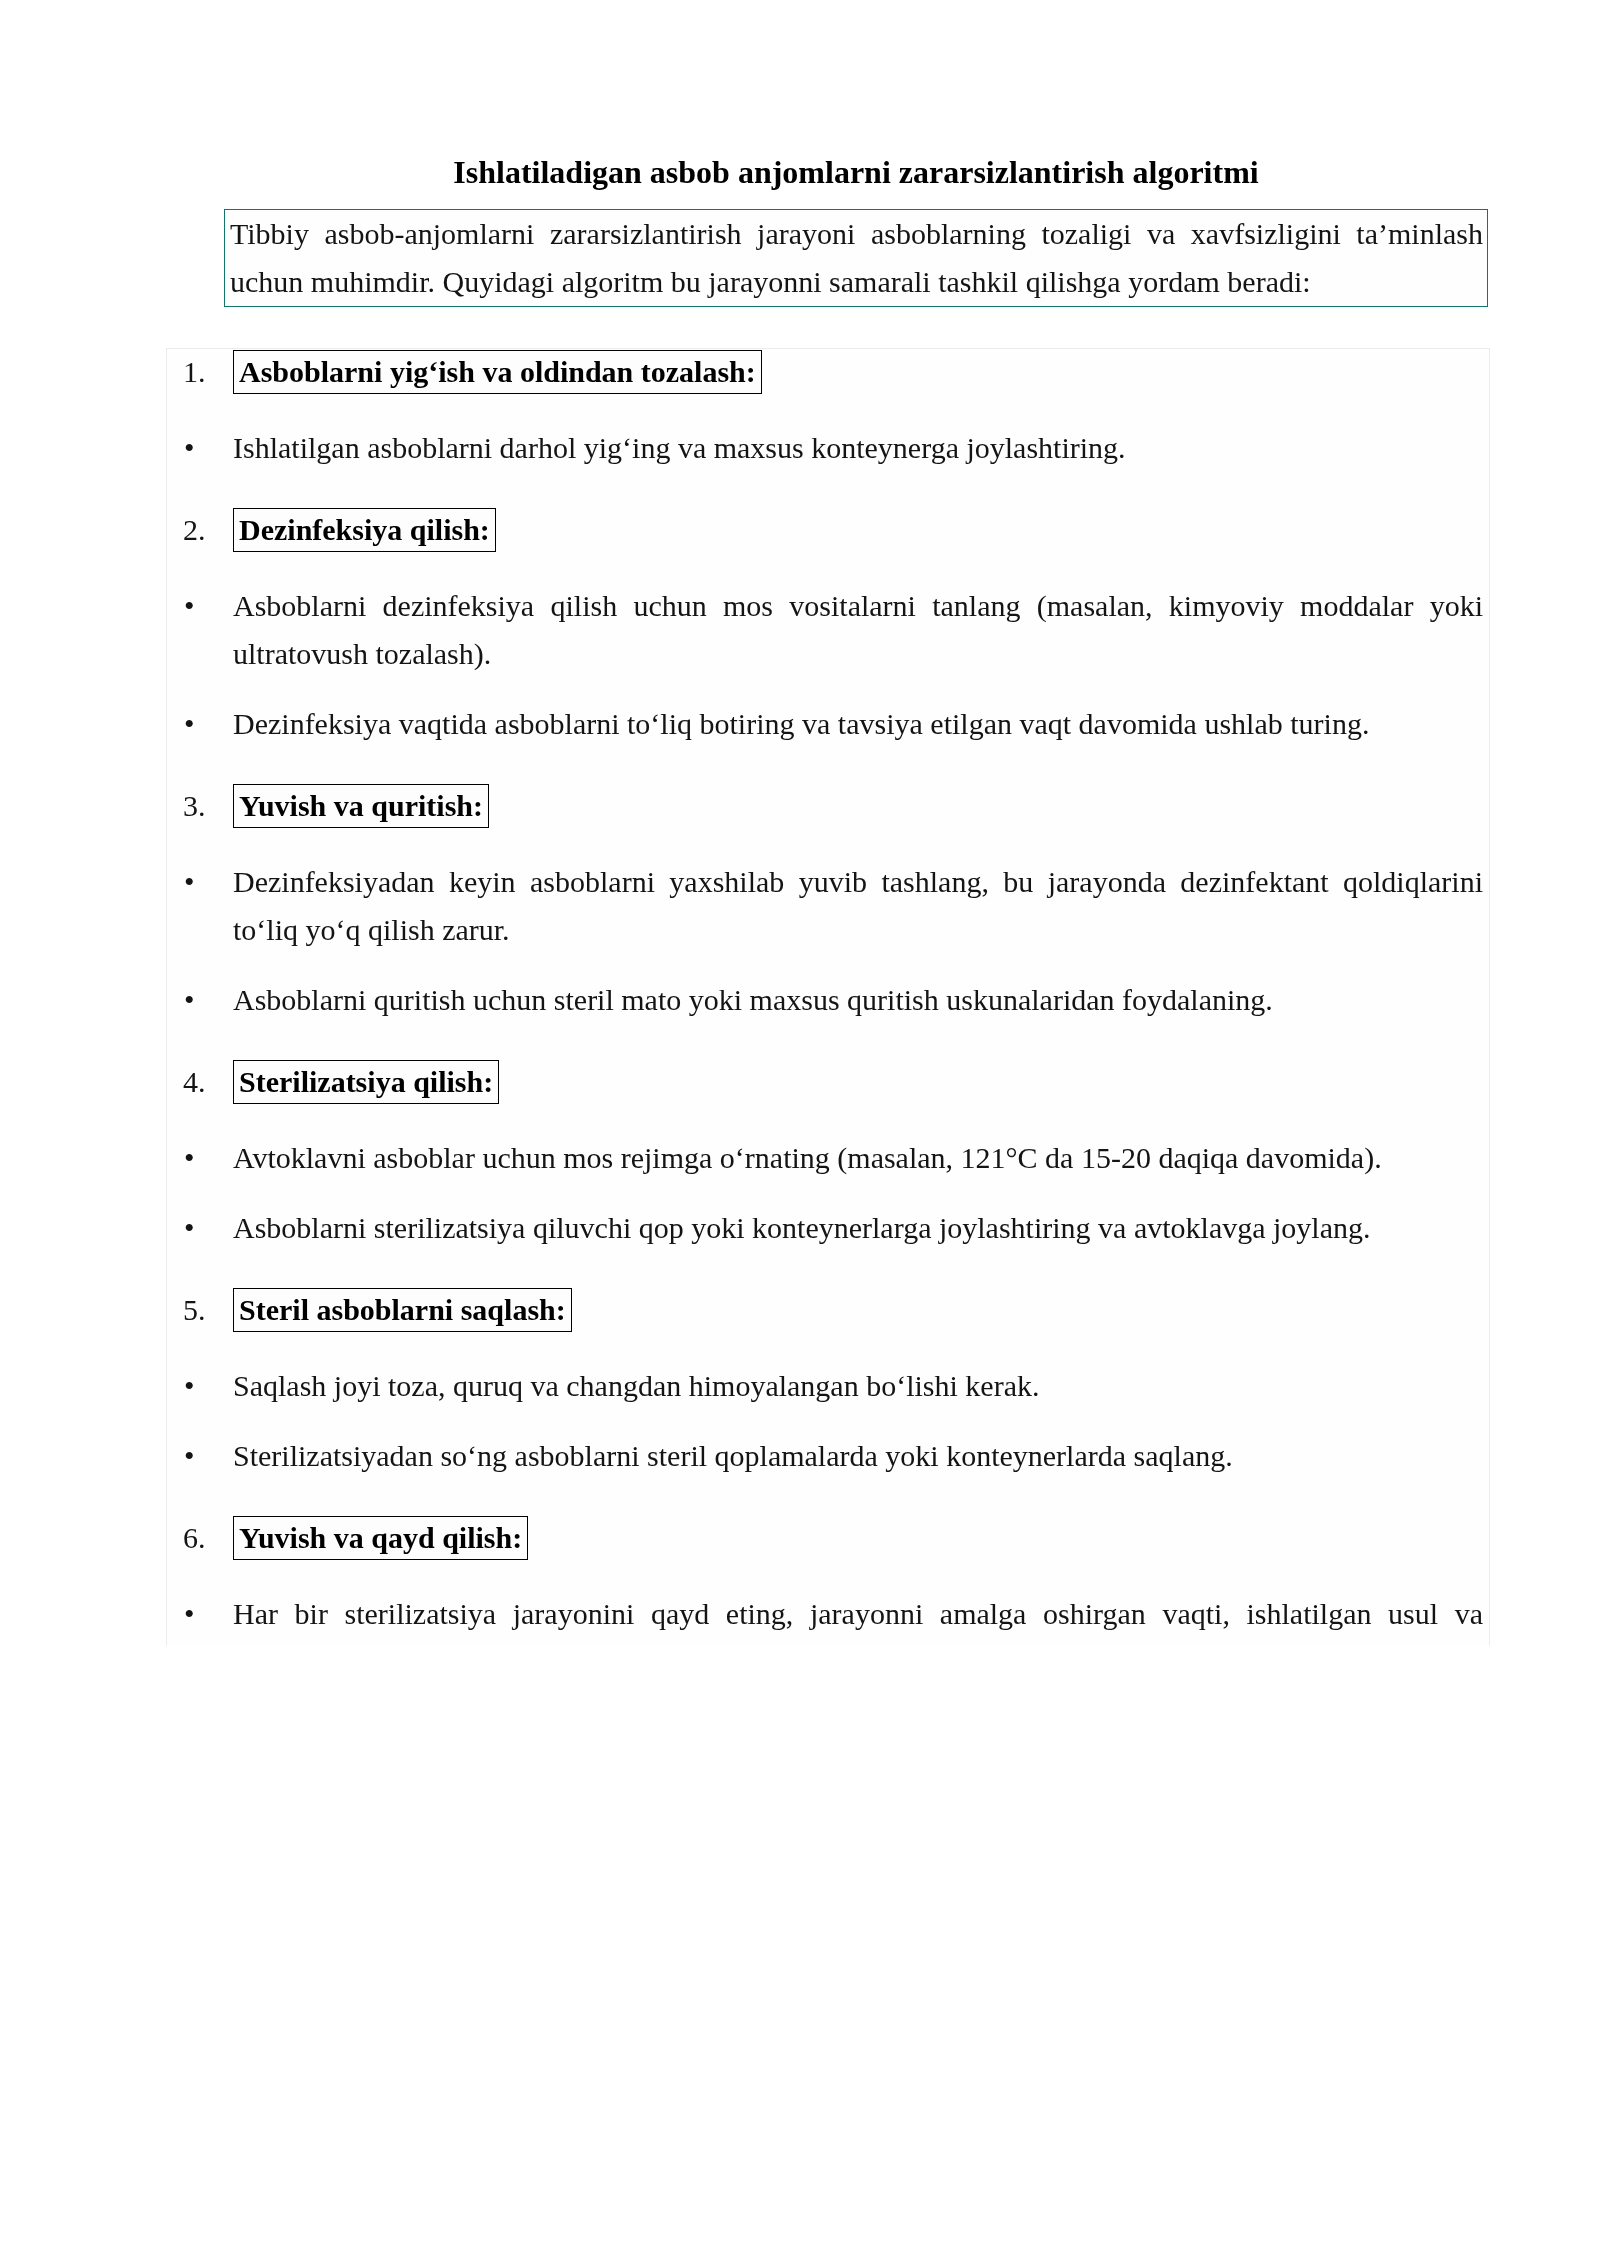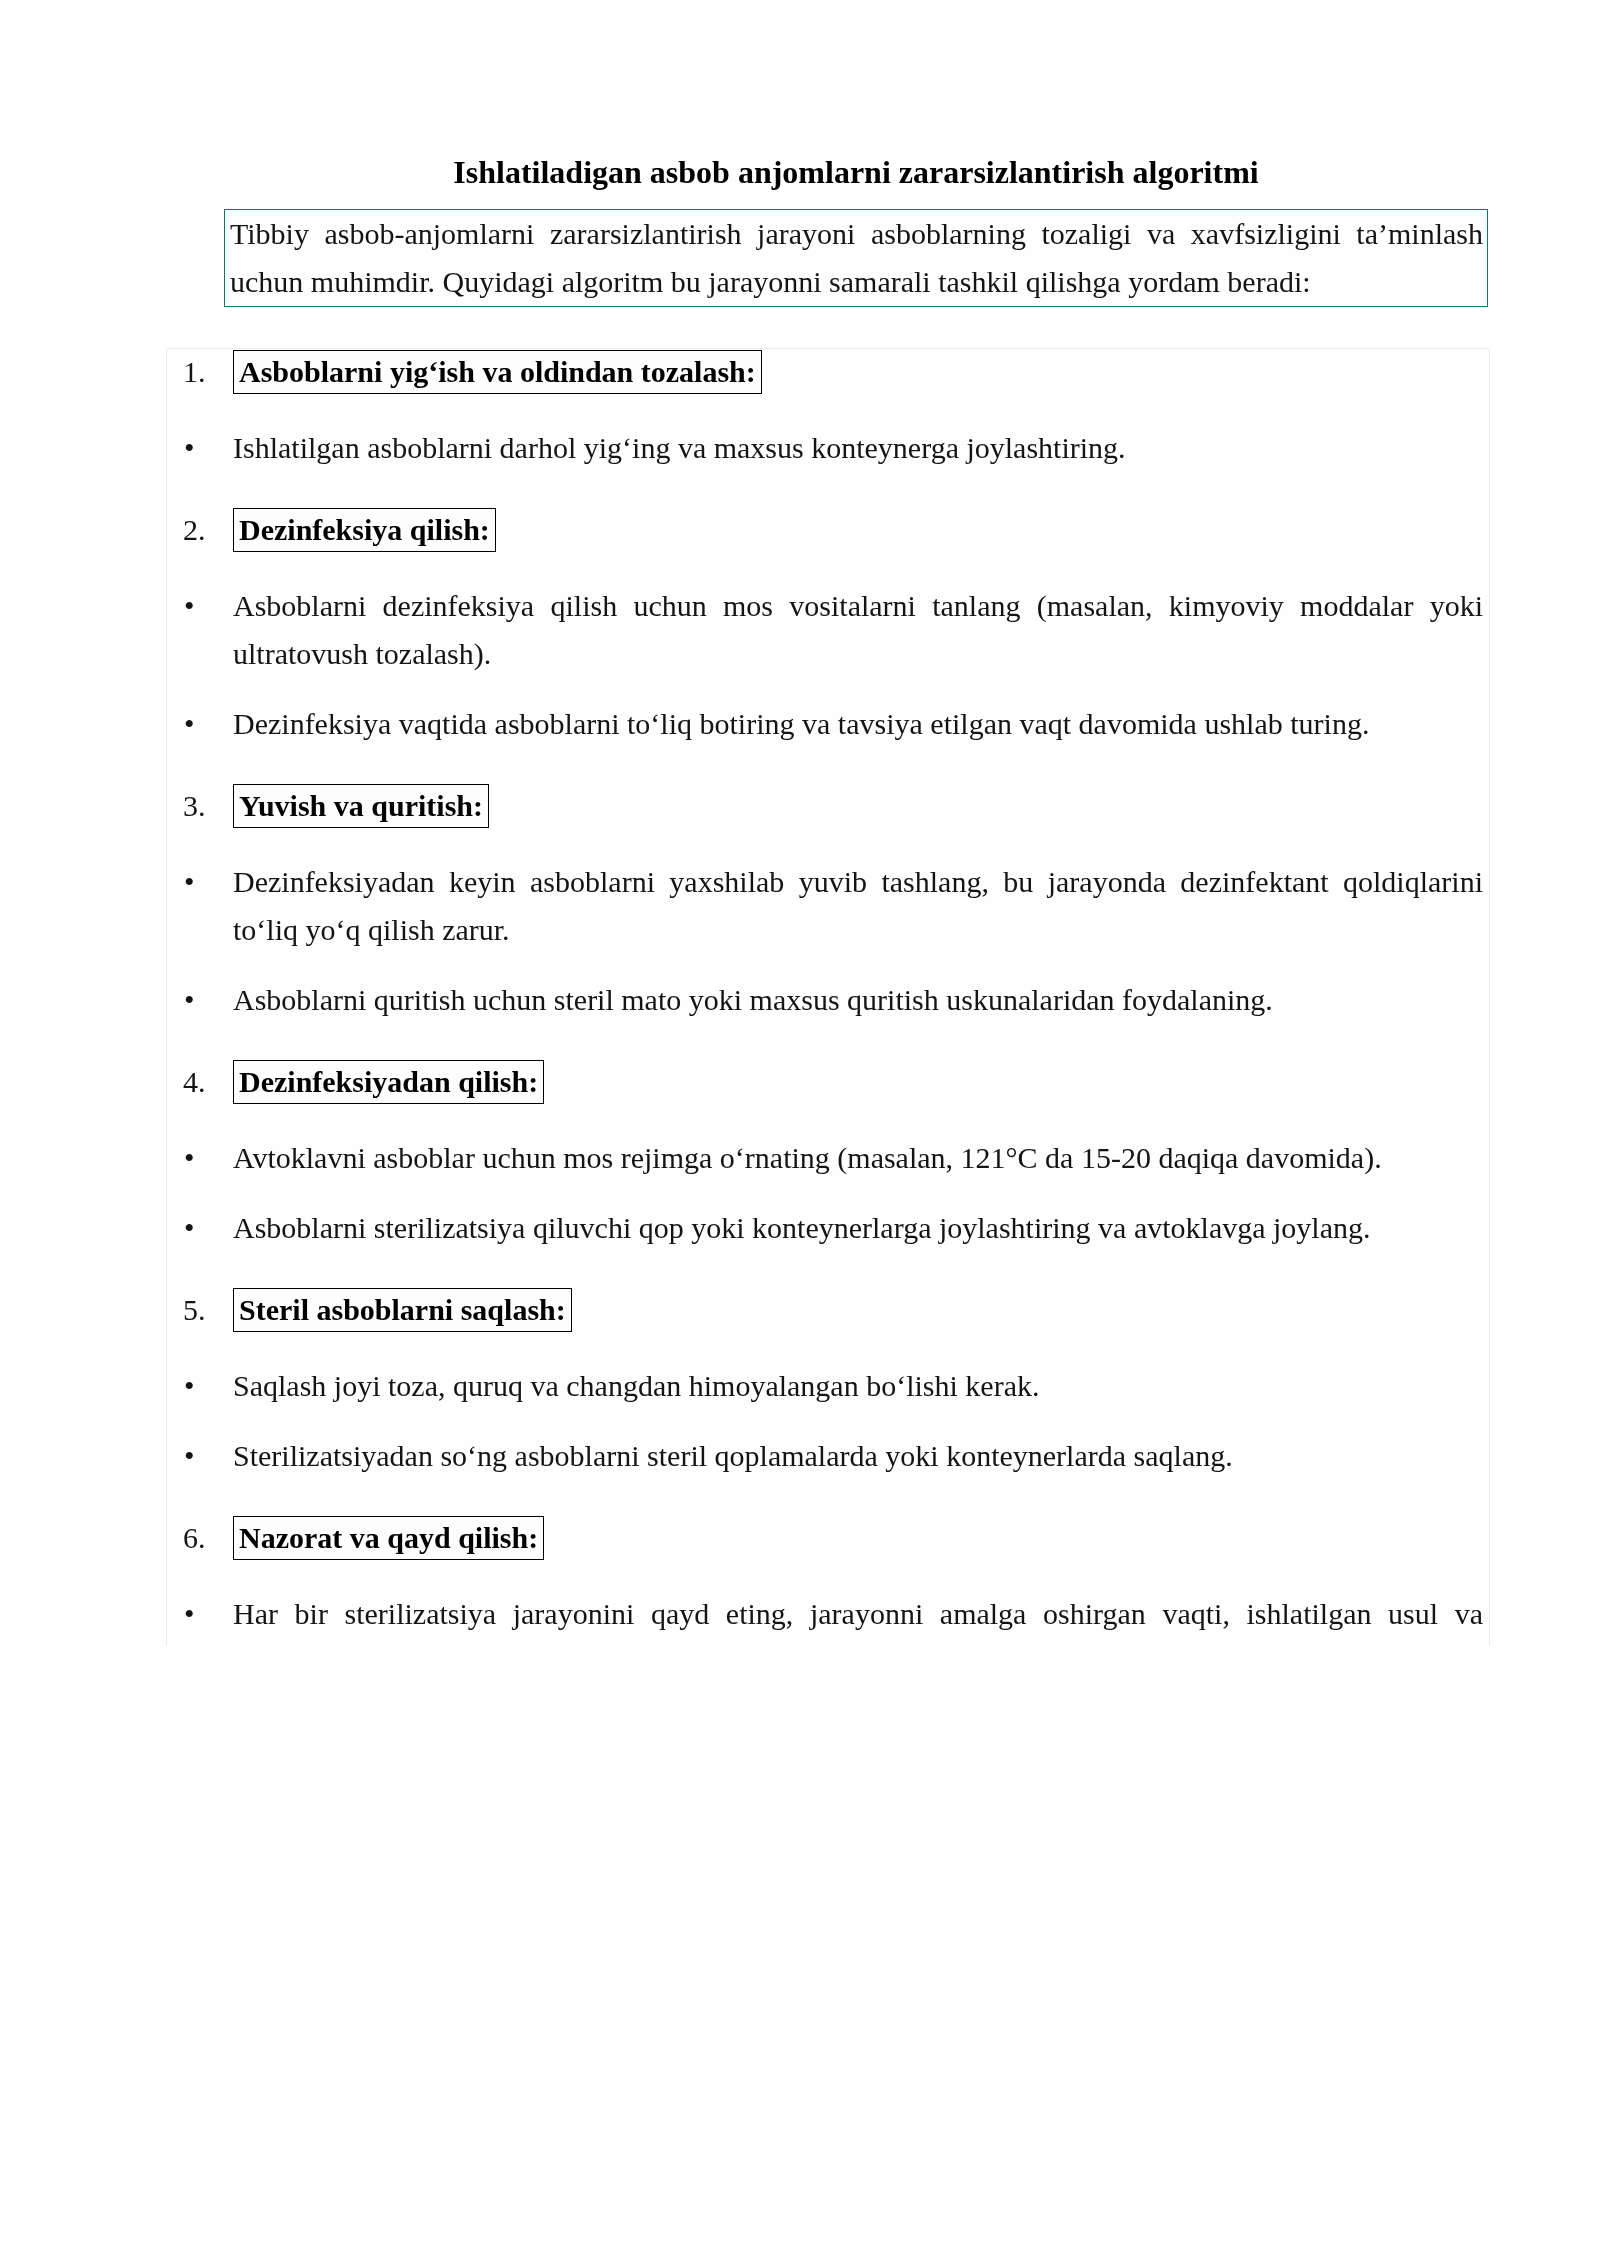--- a/index.html
+++ b/index.html
@@ -124,38 +124,38 @@
           <span class="item-number">3.</span>
           <span class="head-box">Yuvish va quritish:</span>
         </div>
         <div class="bullet">Dezinfeksiyadan keyin asboblarni yaxshilab yuvib tashlang, bu jarayonda dezinfektant qoldiqlarini toʻliq yoʻq qilish zarur.</div>
         <div class="bullet">Asboblarni quritish uchun steril mato yoki maxsus quritish uskunalaridan foydalaning.</div>
       </div>
 
       <div class="section">
         <div class="item-head">
           <span class="item-number">4.</span>
-          <span class="head-box">Dezinfeksiyadan qilish:</span>
+          <span class="head-box">Sterilizatsiya qilish:</span>
         </div>
         <div class="bullet">Avtoklavni asboblar uchun mos rejimga oʻrnating (masalan, 121°C da 15-20 daqiqa davomida).</div>
         <div class="bullet">Asboblarni sterilizatsiya qiluvchi qop yoki konteynerlarga joylashtiring va avtoklavga joylang.</div>
       </div>
 
       <div class="section">
         <div class="item-head">
           <span class="item-number">5.</span>
           <span class="head-box">Steril asboblarni saqlash:</span>
         </div>
         <div class="bullet">Saqlash joyi toza, quruq va changdan himoyalangan boʻlishi kerak.</div>
         <div class="bullet">Sterilizatsiyadan soʻng asboblarni steril qoplamalarda yoki konteynerlarda saqlang.</div>
       </div>
 
       <div class="section">
         <div class="item-head">
           <span class="item-number">6.</span>
-          <span class="head-box">Nazorat va qayd qilish:</span>
+          <span class="head-box">Yuvish va qayd qilish:</span>
         </div>
         <div class="bullet">Har bir sterilizatsiya jarayonini qayd eting, jarayonni amalga oshirgan vaqti, ishlatilgan usul va natijalari yozib qoʻyilishi kerak.</div>
       </div>
 
     </div>
   </div>
 </div>
 
 </body></html>

